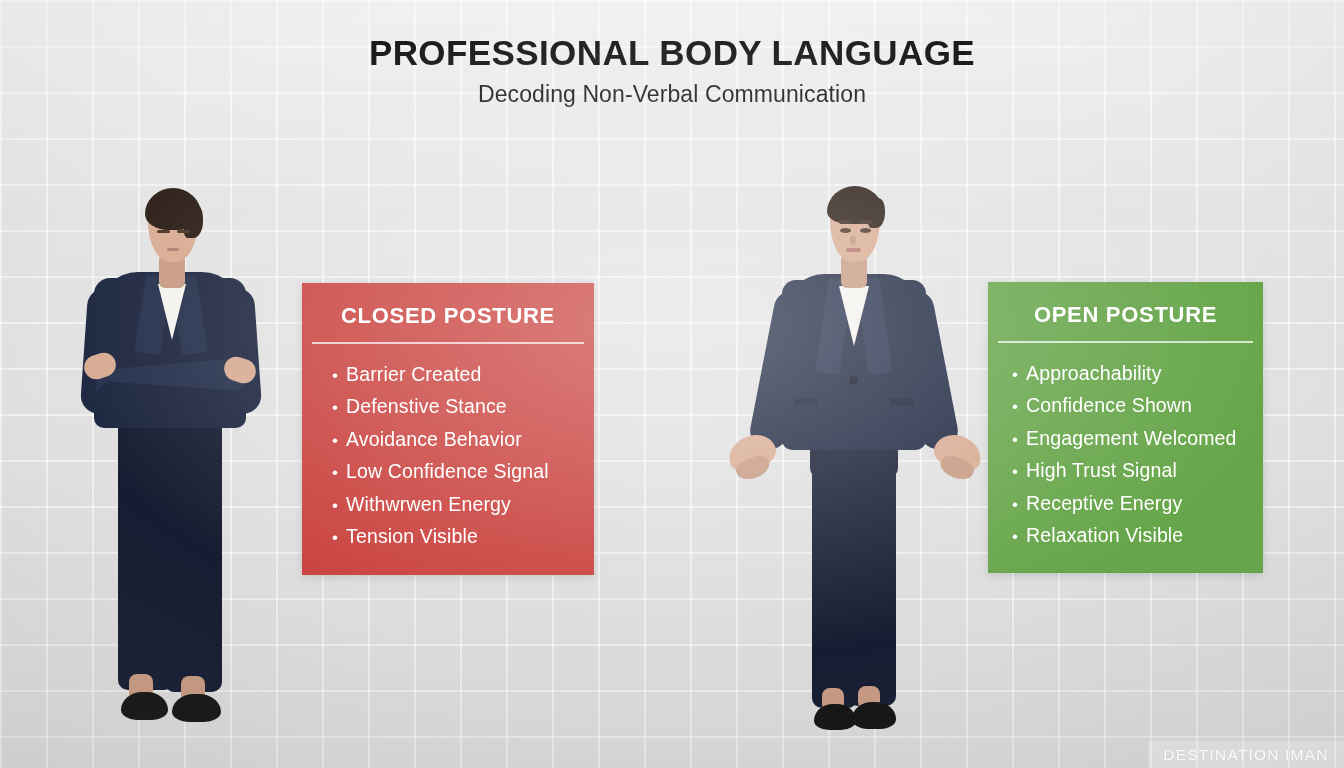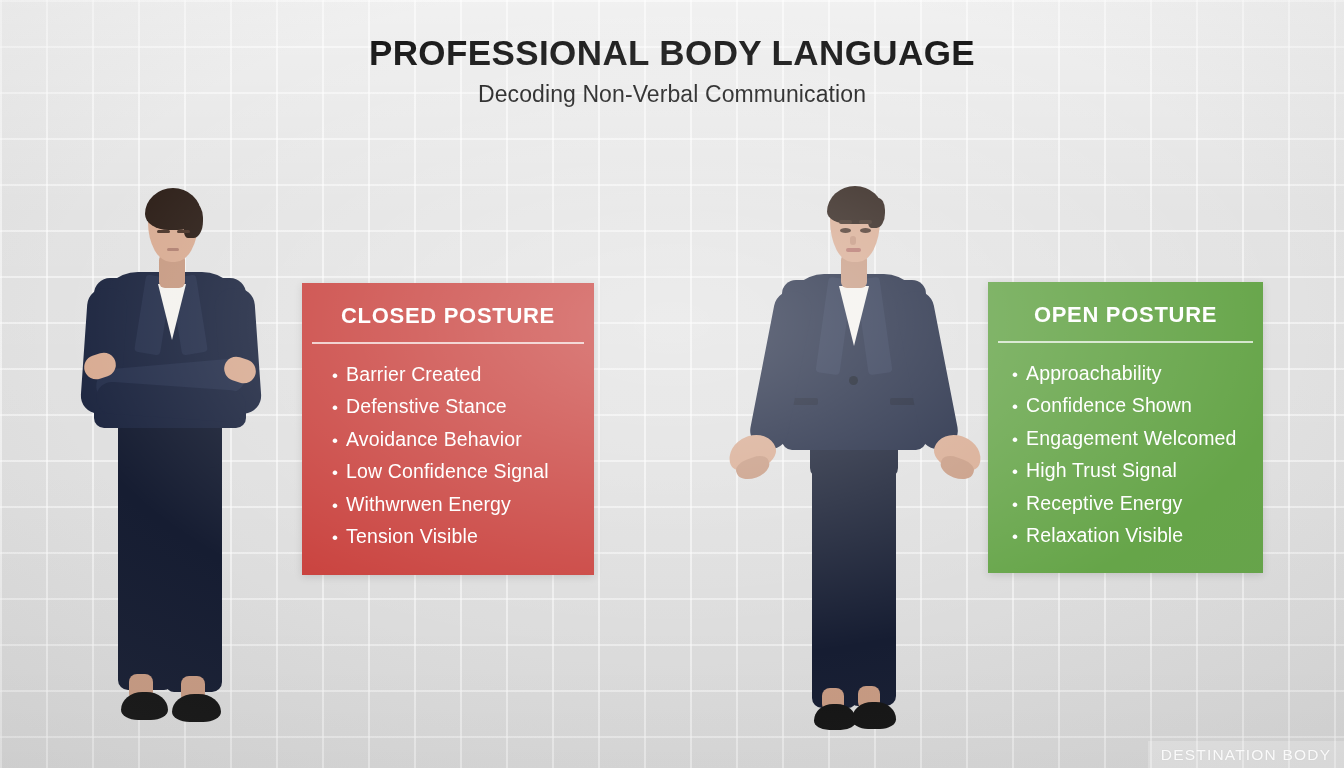--- a/index.html
+++ b/index.html
@@ -309,15 +309,15 @@
       </li>
       <li>
         <span class="bullet">•</span>
         <span>Relaxation Visible</span>
       </li>
     </ul>
   </div>
 
   <div class="vignette"></div>
 
-  <div id="watermark">DESTINATION BODY</div>
+  <div id="watermark">DESTINATION IMAN</div>
 
 </div>
 
 </body></html>

